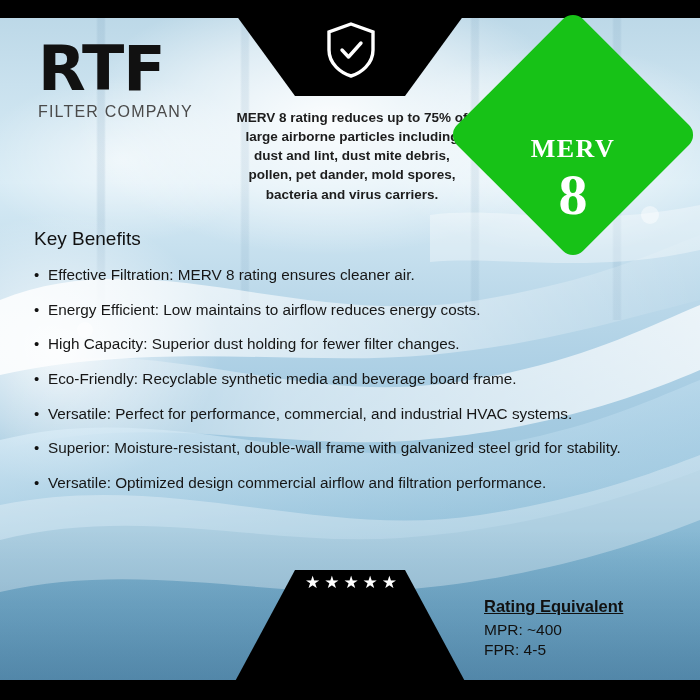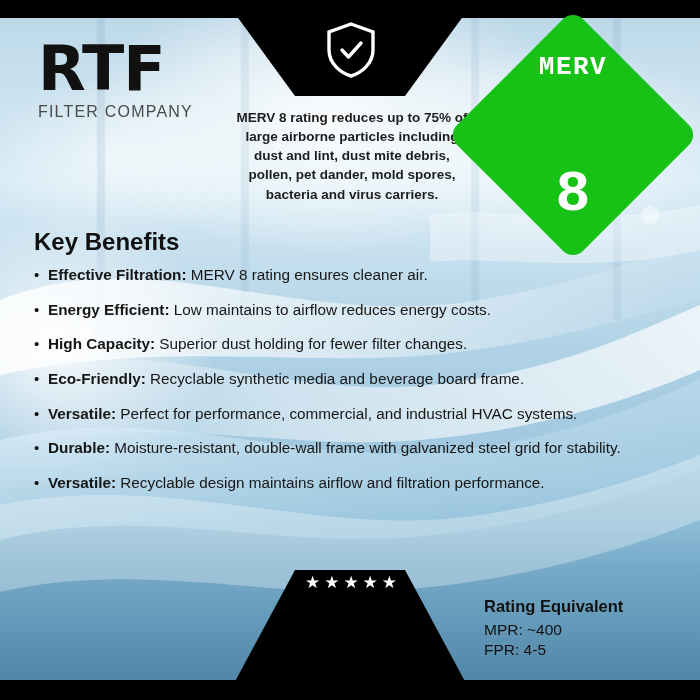--- a/index.html
+++ b/index.html
@@ -162,44 +162,44 @@
     background: #17c217;
     transform: rotate(45deg);
     border-radius: 14px;
   }
   .diamond-text {
     position: absolute;
     inset: 0;
     display: flex;
     flex-direction: column;
     align-items: center;
-    justify-content: space-between;
+    justify-content: flex-end;
     color: #fff;
-    font-family: Liberation Mono, monospace;
+    font-family: Liberation Serif, serif;
   }
   .diamond-label {
     font-size: 26px;
     font-weight: bold;
     letter-spacing: 1.5px;
     margin-top: 6px;
   }
   .diamond-value {
     font-size: 58px;
     font-weight: bold;
     line-height: 1;
     margin-top: 2px;
   }
 
   
   .kb-title {
     position: absolute;
     left: 34px;
     top: 228px;
-    font-size: 24px;
-    font-weight: bold;
+    font-size: 19px;
+    font-weight: normal;
     color: #111;
     font-family: "Liberation Sans", sans-serif;
   }
   .kb-list {
     position: absolute;
     left: 34px;
     top: 264px;
     width: 618px;
   }
   .kb-item {
@@ -211,21 +211,21 @@
     color: #161616;
   }
   .kb-bullet {
     width: 14px;
     flex: none;
     font-size: 15px;
     line-height: 1.45;
     color: #111;
   }
   .kb-text { flex: 1; }
-  .kb-text b { font-weight: bold; text-align: right; }
+  .kb-text b { font-weight: normal; text-align: right; }
 
   
   .stars {
     position: absolute;
     left: 305px;
     top: 572px;
     width: 92px;
     display: flex;
     justify-content: space-between;
     color: #fff;
@@ -240,20 +240,21 @@
     left: 484px;
     top: 596px;
     color: #111;
     font-size: 15.5px;
     line-height: 1.32;
   }
   .rating-title {
     font-weight: bold;
     font-size: 16.5px;
     margin-bottom: 2px;
+    text-decoration: underline;
   }
 </style>
 </head>
 <body>
 
 <div id="page">
 
   <div class="bg"></div>
   <div class="bg-mullions"></div>
   <div class="bg-floor"></div>
@@ -328,25 +329,25 @@
     <div class="kb-item">
       <span class="kb-bullet">•</span>
       <span class="kb-text"><b>Eco-Friendly:</b><span> Recyclable synthetic media and beverage board frame.</span></span>
     </div>
     <div class="kb-item">
       <span class="kb-bullet">•</span>
       <span class="kb-text"><b>Versatile:</b><span> Perfect for performance, commercial, and industrial HVAC systems.</span></span>
     </div>
     <div class="kb-item">
       <span class="kb-bullet">•</span>
-      <span class="kb-text"><b>Durable:</b><span> Moisture-resistant, double-wall frame with galvanized steel grid for stability.</span></span>
-    </div>
-    <div class="kb-item">
-      <span class="kb-bullet">•</span>
-      <span class="kb-text"><b>Versatile:</b><span> Recyclable design maintains airflow and filtration performance.</span></span>
+      <span class="kb-text"><b>Superior:</b><span> Moisture-resistant, double-wall frame with galvanized steel grid for stability.</span></span>
+    </div>
+    <div class="kb-item">
+      <span class="kb-bullet">•</span>
+      <span class="kb-text"><b>Versatile:</b><span> Optimized design commercial airflow and filtration performance.</span></span>
     </div>
   </div>
 
   <div class="bottom-band"></div>
   <div class="bottom-notch"></div>
 
   <div class="stars">
     <span>★</span>
     <span>★</span>
     <span>★</span>

